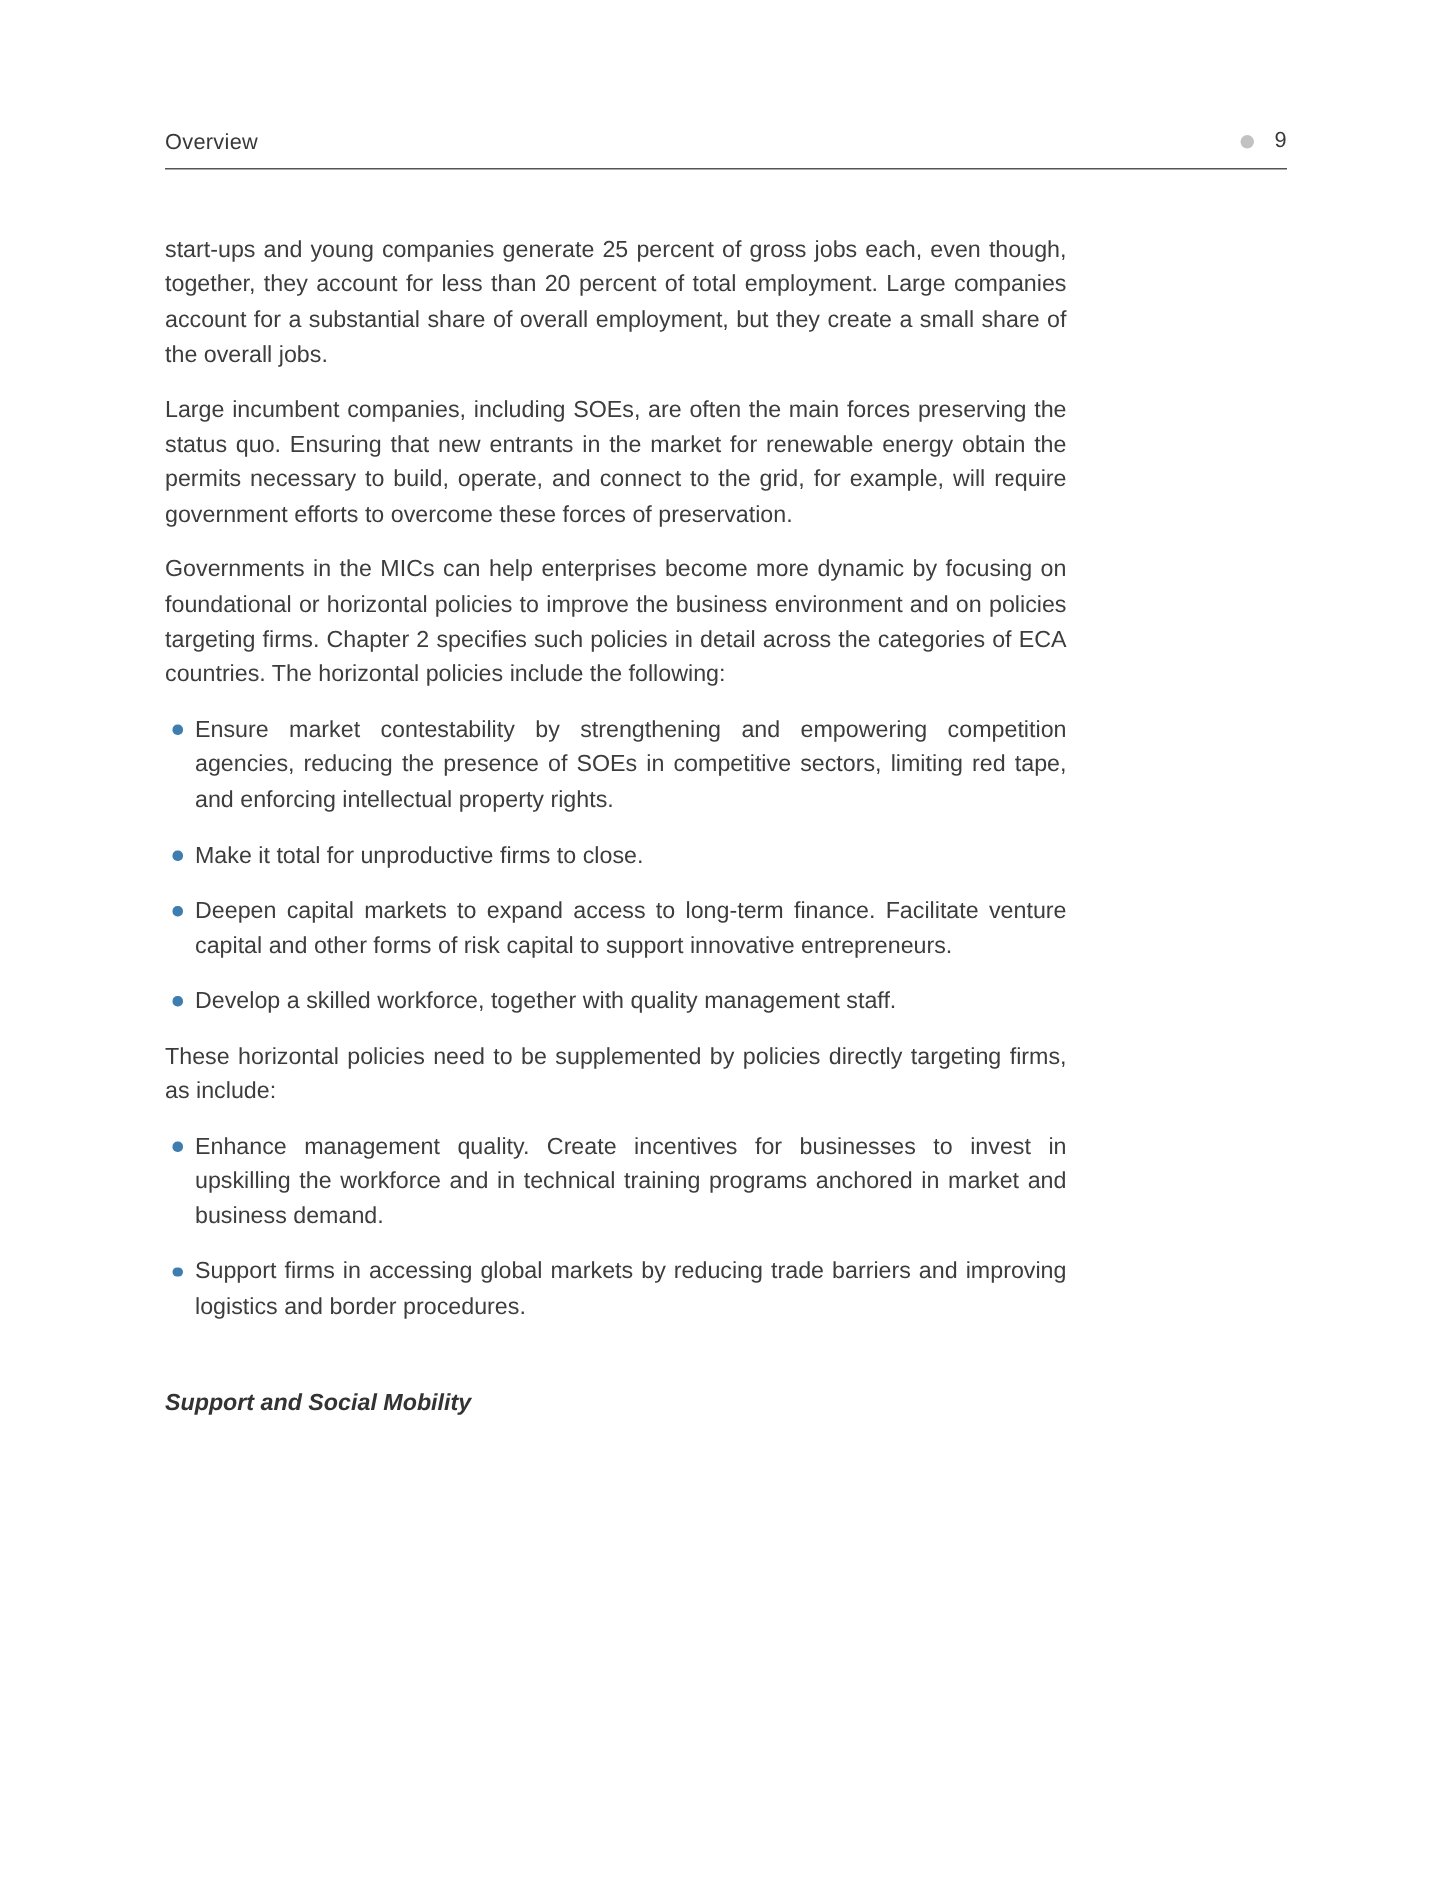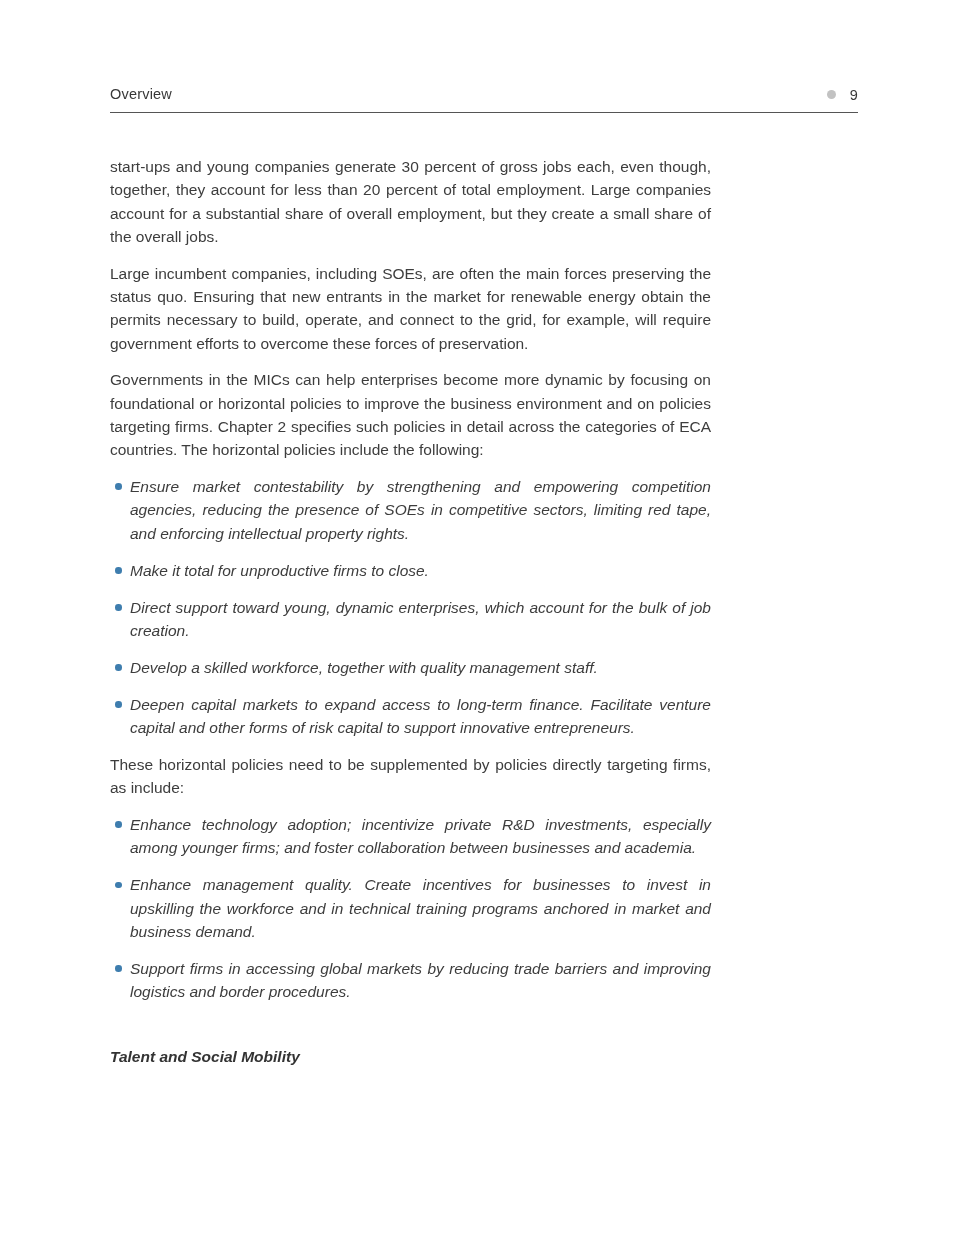--- a/index.html
+++ b/index.html
@@ -61,21 +61,20 @@
   }
   .bullet-list {
     list-style: none;
     margin: 0 0 0 0;
   }
   .bullet-item {
     position: relative;
     padding-left: 20px;
     text-align: justify;
     margin-bottom: 13.5px;
-    font-style: italic;
   }
   .bullet-dot {
     position: absolute;
     left: 5px;
     top: 8.5px;
     width: 6.5px;
     height: 6.5px;
     border-radius: 50%;
     background: var(--bullet-color);
   }
@@ -96,62 +95,54 @@
   <header class="page-header">
     <span class="running-head">Overview</span>
     <span class="header-right">
       <span class="header-dot"></span>
       <span class="page-number">9</span>
     </span>
   </header>
 
   <main class="page-body">
 
-    <p class="para">start-ups and young companies generate 30 percent of gross jobs each, even though, together, they account for less than 20 percent of total employment. Large companies account for a substantial share of overall employment, but they create a small share of the overall jobs.</p>
+    <p class="para">start-ups and young companies generate 25 percent of gross jobs each, even though, together, they account for less than 20 percent of total employment. Large companies account for a substantial share of overall employment, but they create a small share of the overall jobs.</p>
     <p class="para">Large incumbent companies, including SOEs, are often the main forces preserving the status quo. Ensuring that new entrants in the market for renewable energy obtain the permits necessary to build, operate, and connect to the grid, for example, will require government efforts to overcome these forces of preservation.</p>
     <p class="para">Governments in the MICs can help enterprises become more dynamic by focusing on foundational or horizontal policies to improve the business environment and on policies targeting firms. Chapter 2 specifies such policies in detail across the categories of ECA countries. The horizontal policies include the following:</p>
 
     <ul class="bullet-list">
       <li class="bullet-item">
         <span class="bullet-dot"></span>
         <span>Ensure market contestability by strengthening and empowering competition agencies, reducing the presence of SOEs in competitive sectors, limiting red tape, and enforcing intellectual property rights.</span>
       </li>
       <li class="bullet-item">
         <span class="bullet-dot"></span>
         <span>Make it total for unproductive firms to close.</span>
       </li>
       <li class="bullet-item">
         <span class="bullet-dot"></span>
-        <span>Direct support toward young, dynamic enterprises, which account for the bulk of job creation.</span>
+        <span>Deepen capital markets to expand access to long-term finance. Facilitate venture capital and other forms of risk capital to support innovative entrepreneurs.</span>
       </li>
       <li class="bullet-item">
         <span class="bullet-dot"></span>
         <span>Develop a skilled workforce, together with quality management staff.</span>
-      </li>
-      <li class="bullet-item">
-        <span class="bullet-dot"></span>
-        <span>Deepen capital markets to expand access to long-term finance. Facilitate venture capital and other forms of risk capital to support innovative entrepreneurs.</span>
       </li>
     </ul>
 
     <p class="para">These horizontal policies need to be supplemented by policies directly targeting firms, as include:</p>
 
     <ul class="bullet-list">
-      <li class="bullet-item">
-        <span class="bullet-dot"></span>
-        <span>Enhance technology adoption; incentivize private R&amp;D investments, especially among younger firms; and foster collaboration between businesses and academia.</span>
-      </li>
       <li class="bullet-item">
         <span class="bullet-dot"></span>
         <span>Enhance management quality. Create incentives for businesses to invest in upskilling the workforce and in technical training programs anchored in market and business demand.</span>
       </li>
       <li class="bullet-item">
         <span class="bullet-dot"></span>
         <span>Support firms in accessing global markets by reducing trade barriers and improving logistics and border procedures.</span>
       </li>
     </ul>
 
-    <h2 class="subheading">Talent and Social Mobility</h2>
+    <h2 class="subheading">Support and Social Mobility</h2>
 
 
   </main>
 
 </div>
 
 </body></html>

